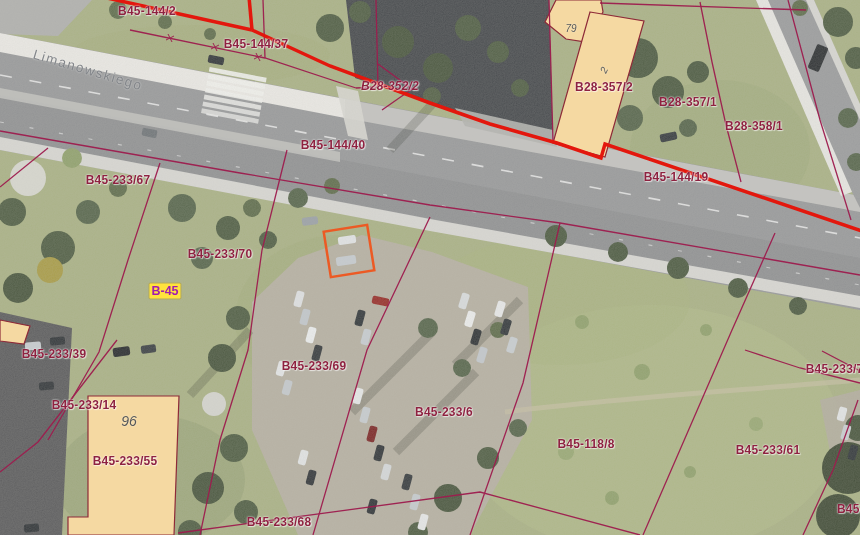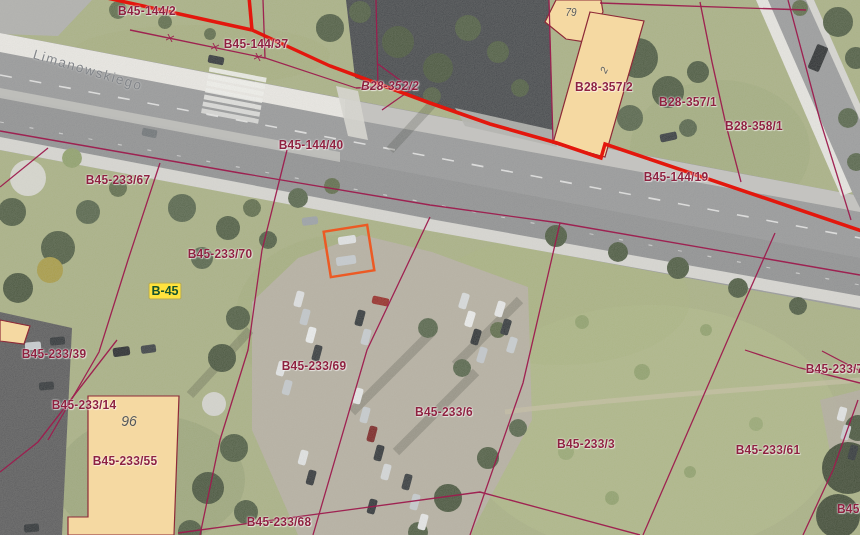--- a/index.html
+++ b/index.html
@@ -22,21 +22,21 @@
   }
   .bnum{
     position:absolute;transform:translate(-50%,-50%);font-style:italic;
     color:#55585a;font-size:10px;white-space:nowrap;
     text-shadow:0 0 2px rgba(255,255,255,.5);
   }
   .bnum.big{font-size:14px;}
   .bnum.rot{transform:translate(-50%,-50%) rotate(-66deg);}
   .b45{
     position:absolute;transform:translate(-50%,-50%);
-    background:#ffe23d;color:#14532d;font-weight:bold;font-size:12.5px;
+    background:#ffe23d;color:#a21caf;font-weight:bold;font-size:12.5px;
     padding:0 2px;line-height:15px;white-space:nowrap;border-radius:1px;
     box-shadow:0 0 0 1px rgba(190,150,0,.35);
   }
 </style>
 </head>
 <body>
 
 <div class="viewport">
 
 <svg width="860" height="535" viewBox="0 0 860 535">
@@ -265,34 +265,34 @@
 </svg>
 
 <div class="street" style="left:88px;top:70px;">Limanowskiego</div>
 
 <div class="plabel" style="left:147px;top:11px;">B45-144/2</div>
 <div class="plabel" style="left:256px;top:44px;">B45-144/37</div>
 <div class="plabel" style="left:390px;top:86px;font-style:italic;">B28-352/2</div>
 <div class="plabel" style="left:604px;top:87px;">B28-357/2</div>
 <div class="plabel" style="left:688px;top:102px;">B28-357/1</div>
 <div class="plabel" style="left:754px;top:126px;text-align:center;">B28-358/1</div>
-<div class="plabel" style="left:311px;top:145px;">B45-144/40</div>
+<div class="plabel" style="left:333px;top:145px;">B45-144/40</div>
 <div class="plabel" style="left:676px;top:177px;">B45-144/19</div>
 <div class="plabel" style="left:118px;top:180px;">B45-233/67</div>
 <div class="plabel" style="left:220px;top:254px;">B45-233/70</div>
 <div class="plabel" style="left:46px;top:354px;padding-left:16px;">B45-233/39</div>
 <div class="plabel" style="left:64px;top:405px;padding-left:40px;">B45-233/14</div>
 <div class="plabel" style="left:125px;top:461px;">B45-233/55</div>
 <div class="plabel" style="left:314px;top:366px;">B45-233/69</div>
 <div class="plabel" style="left:444px;top:412px;">B45-233/6</div>
-<div class="plabel" style="left:586px;top:444px;">B45-233/3</div>
+<div class="plabel" style="left:586px;top:444px;">B45-118/8</div>
 <div class="plabel" style="left:768px;top:450px;">B45-233/61</div>
 <div class="plabel" style="left:838px;top:369px;">B45-233/72</div>
 <div class="plabel" style="left:259px;top:522px;padding-left:40px;">B45-233/68</div>
 <div class="plabel clip-right" style="left:837px;top:509px;">B45-2</div>
 
 <div class="b45" style="left:165px;top:291px;">B-45</div>
 
-<div class="bnum" style="left:571px;top:12px;">79</div>
+<div class="bnum" style="left:571px;top:28px;">79</div>
 <div class="bnum rot" style="left:604px;top:70px;">2</div>
 <div class="bnum big" style="left:129px;top:421px;">96</div>
 
 </div>
 
 </body></html>

